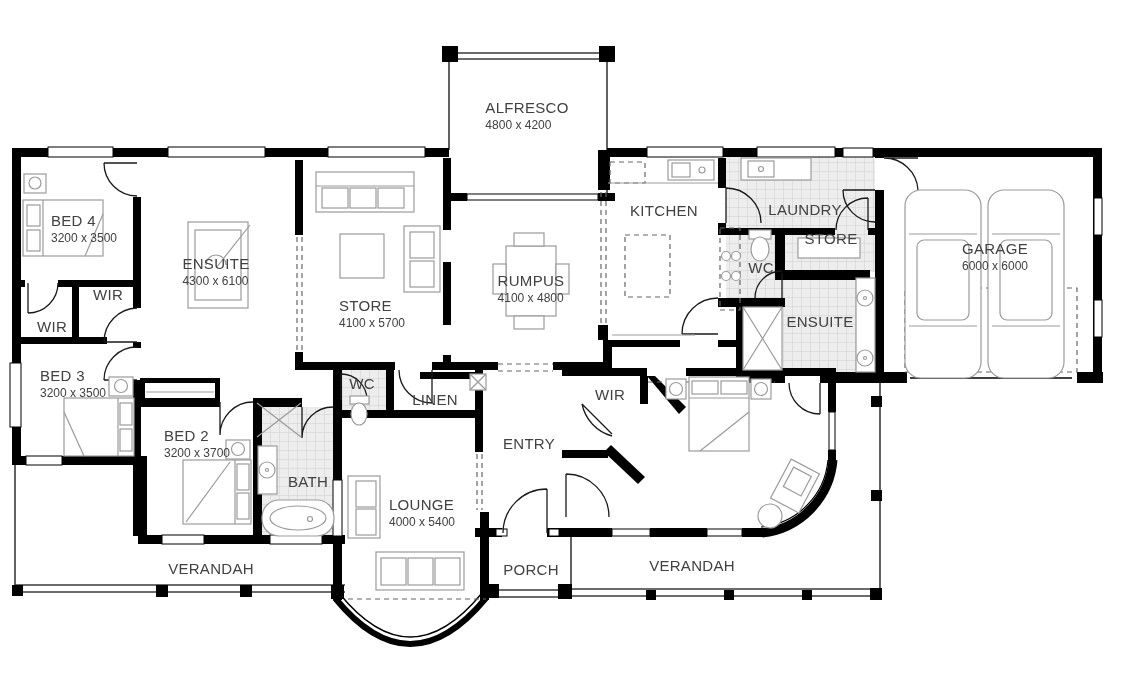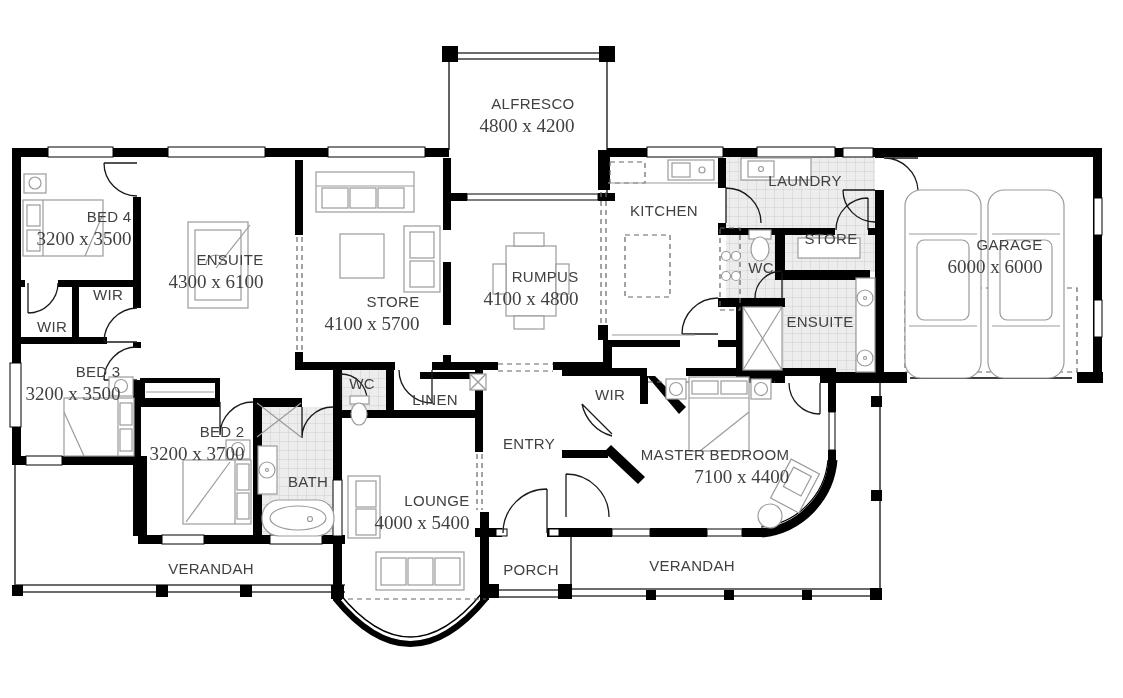--- a/index.html
+++ b/index.html
@@ -1,22 +1,22 @@
 <!DOCTYPE html>
 <html><head>
 <meta charset="utf-8">
 <style>
   html,body{margin:0;padding:0;background:#fff;}
   #plan{position:relative;width:1123px;height:698px;background:#ffffff;overflow:hidden;
         font-family:"Liberation Sans",sans-serif;}
   #plan svg{position:absolute;left:0;top:0;}
-  .lbl{position:absolute;transform:translate(-50%,-50%);text-align:right;color:#414141;
+  .lbl{position:absolute;transform:translate(-50%,-50%);text-align:left;color:#414141;
        white-space:nowrap;line-height:1.3;}
   .lbl .nm{font-size:15px;letter-spacing:.3px;}
-  .lbl .dm{font-size:19px;font-family:Liberation Serif, serif;}
+  .lbl .dm{font-size:12px;}
 </style>
 </head>
 <body>
 
 <div id="plan">
 <svg width="1123" height="698" viewBox="0 0 1123 698">
   <defs>
     <pattern id="tile" width="9" height="9" patternUnits="userSpaceOnUse">
       <rect width="9" height="9" fill="#ededed"></rect>
       <path d="M9 0H0V9" fill="none" stroke="#cfcfcf" stroke-width="1"></path>
@@ -381,21 +381,21 @@
     <div class="nm">STORE</div>
     <div class="dm">4100 x 5700</div>
   </div>
   <div class="lbl" style="left:531px;top:289px">
     <div class="nm">RUMPUS</div>
     <div class="dm">4100 x 4800</div>
   </div>
   <div class="lbl" style="left:664px;top:211px">
     <div class="nm">KITCHEN</div>
   </div>
-  <div class="lbl" style="left:805px;top:181px">
+  <div class="lbl" style="left:805px;top:210px">
     <div class="nm">LAUNDRY</div>
   </div>
   <div class="lbl" style="left:831px;top:239px">
     <div class="nm">STORE</div>
   </div>
   <div class="lbl" style="left:761px;top:268px">
     <div class="nm">WC</div>
   </div>
   <div class="lbl" style="left:820px;top:322px">
     <div class="nm">ENSUITE</div>
@@ -430,24 +430,20 @@
   <div class="lbl" style="left:529px;top:444px">
     <div class="nm">ENTRY</div>
   </div>
   <div class="lbl" style="left:422px;top:513px">
     <div class="nm">LOUNGE</div>
     <div class="dm">4000 x 5400</div>
   </div>
   <div class="lbl" style="left:531px;top:570px">
     <div class="nm">PORCH</div>
   </div>
-  <div class="lbl" style="left:715px;top:467px">
-    <div class="nm">MASTER BEDROOM</div>
-    <div class="dm">7100 x 4400</div>
-  </div>
   <div class="lbl" style="left:610px;top:395px">
     <div class="nm">WIR</div>
   </div>
   <div class="lbl" style="left:211px;top:569px">
     <div class="nm">VERANDAH</div>
   </div>
   <div class="lbl" style="left:692px;top:566px">
     <div class="nm">VERANDAH</div>
   </div>
 </div>

